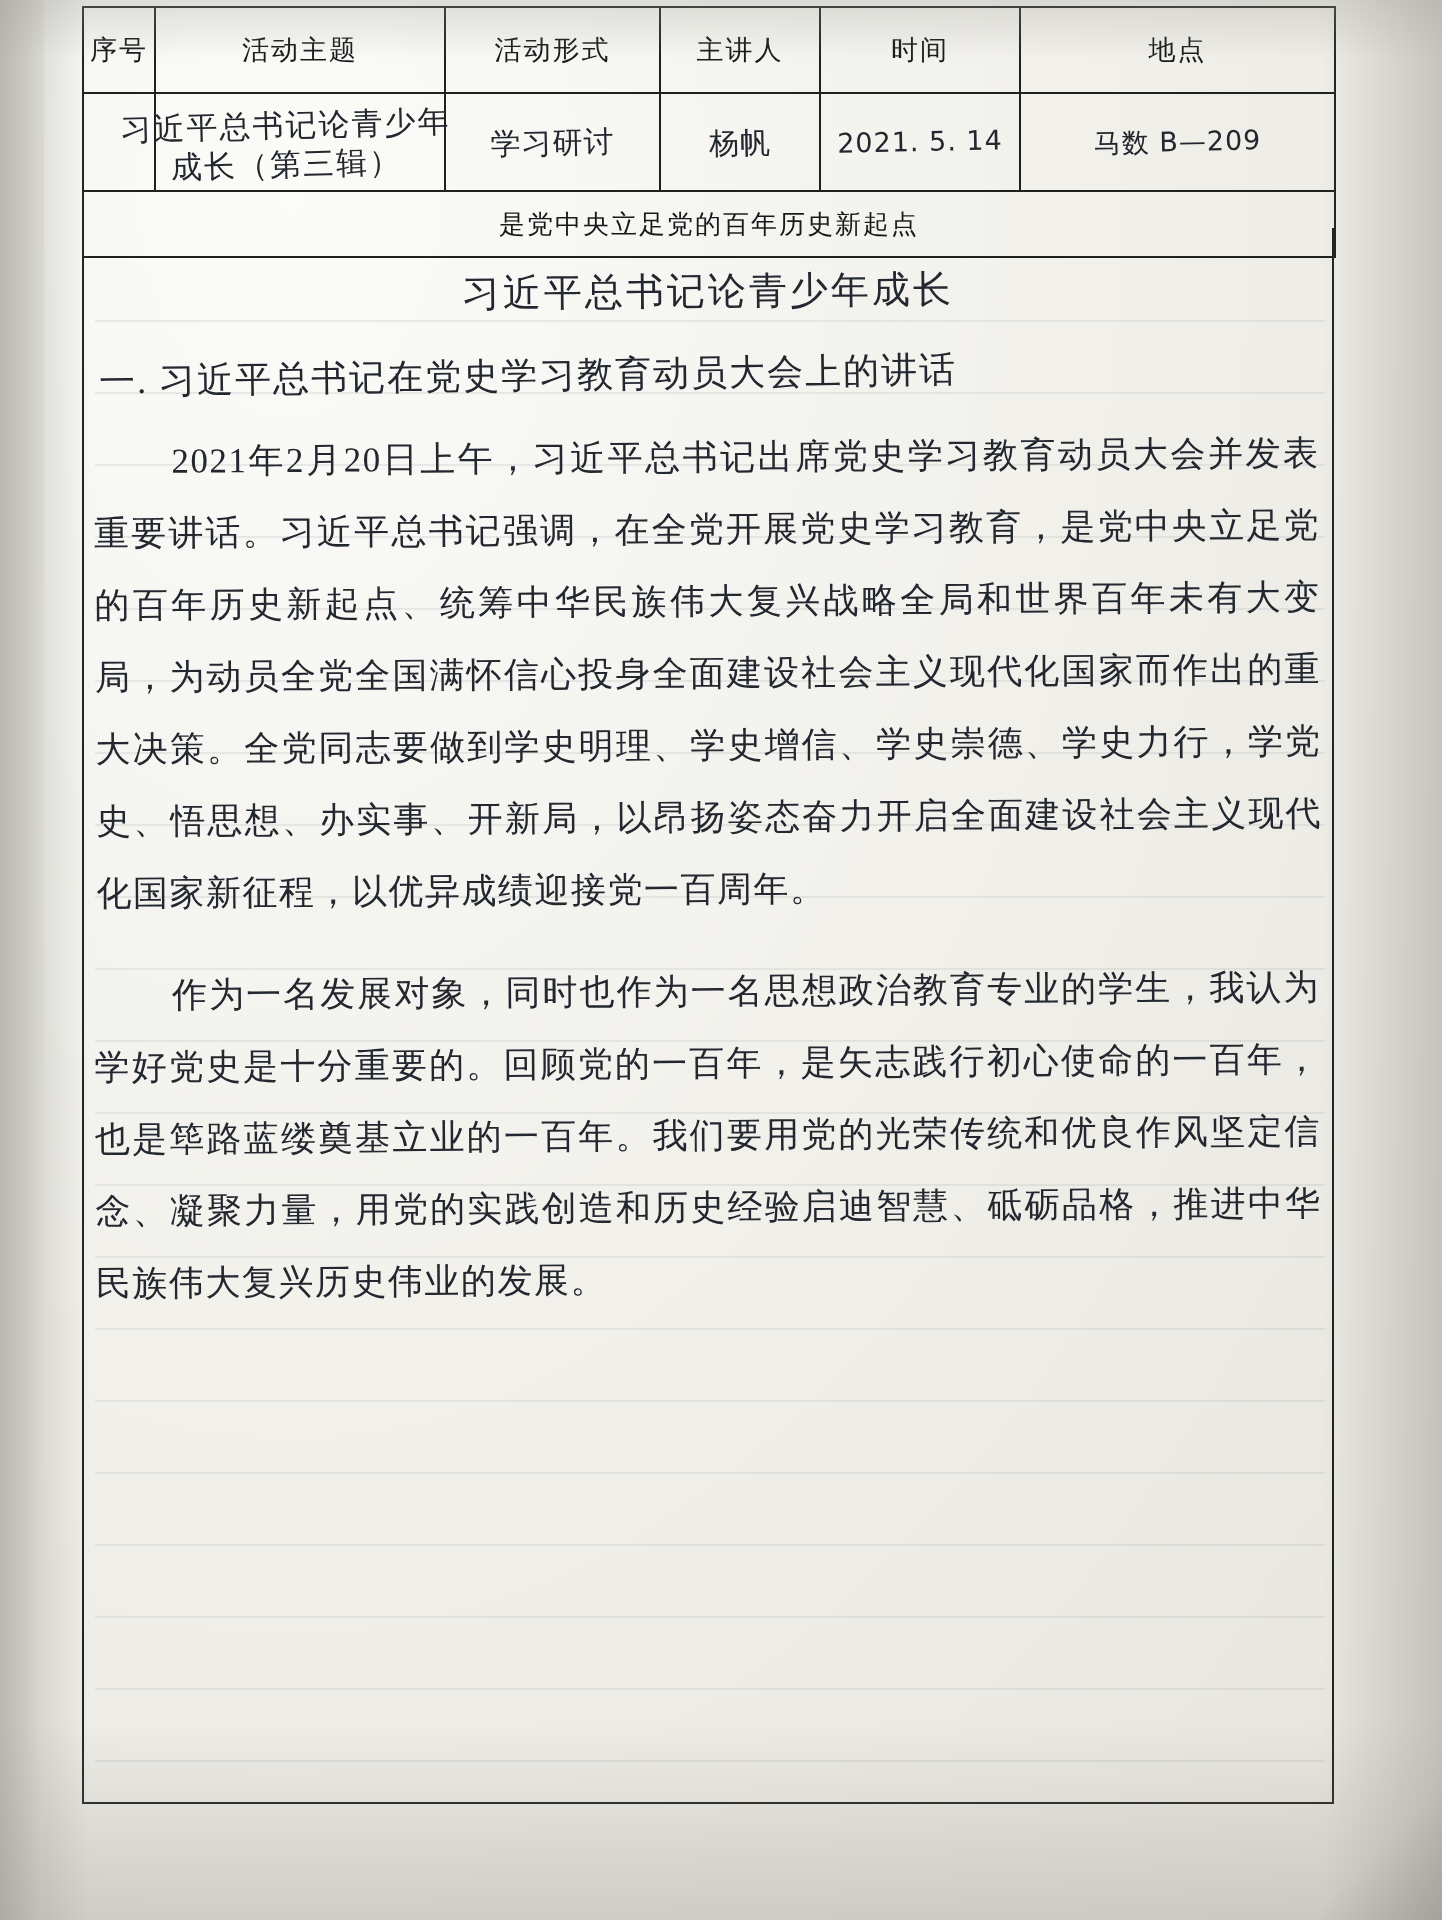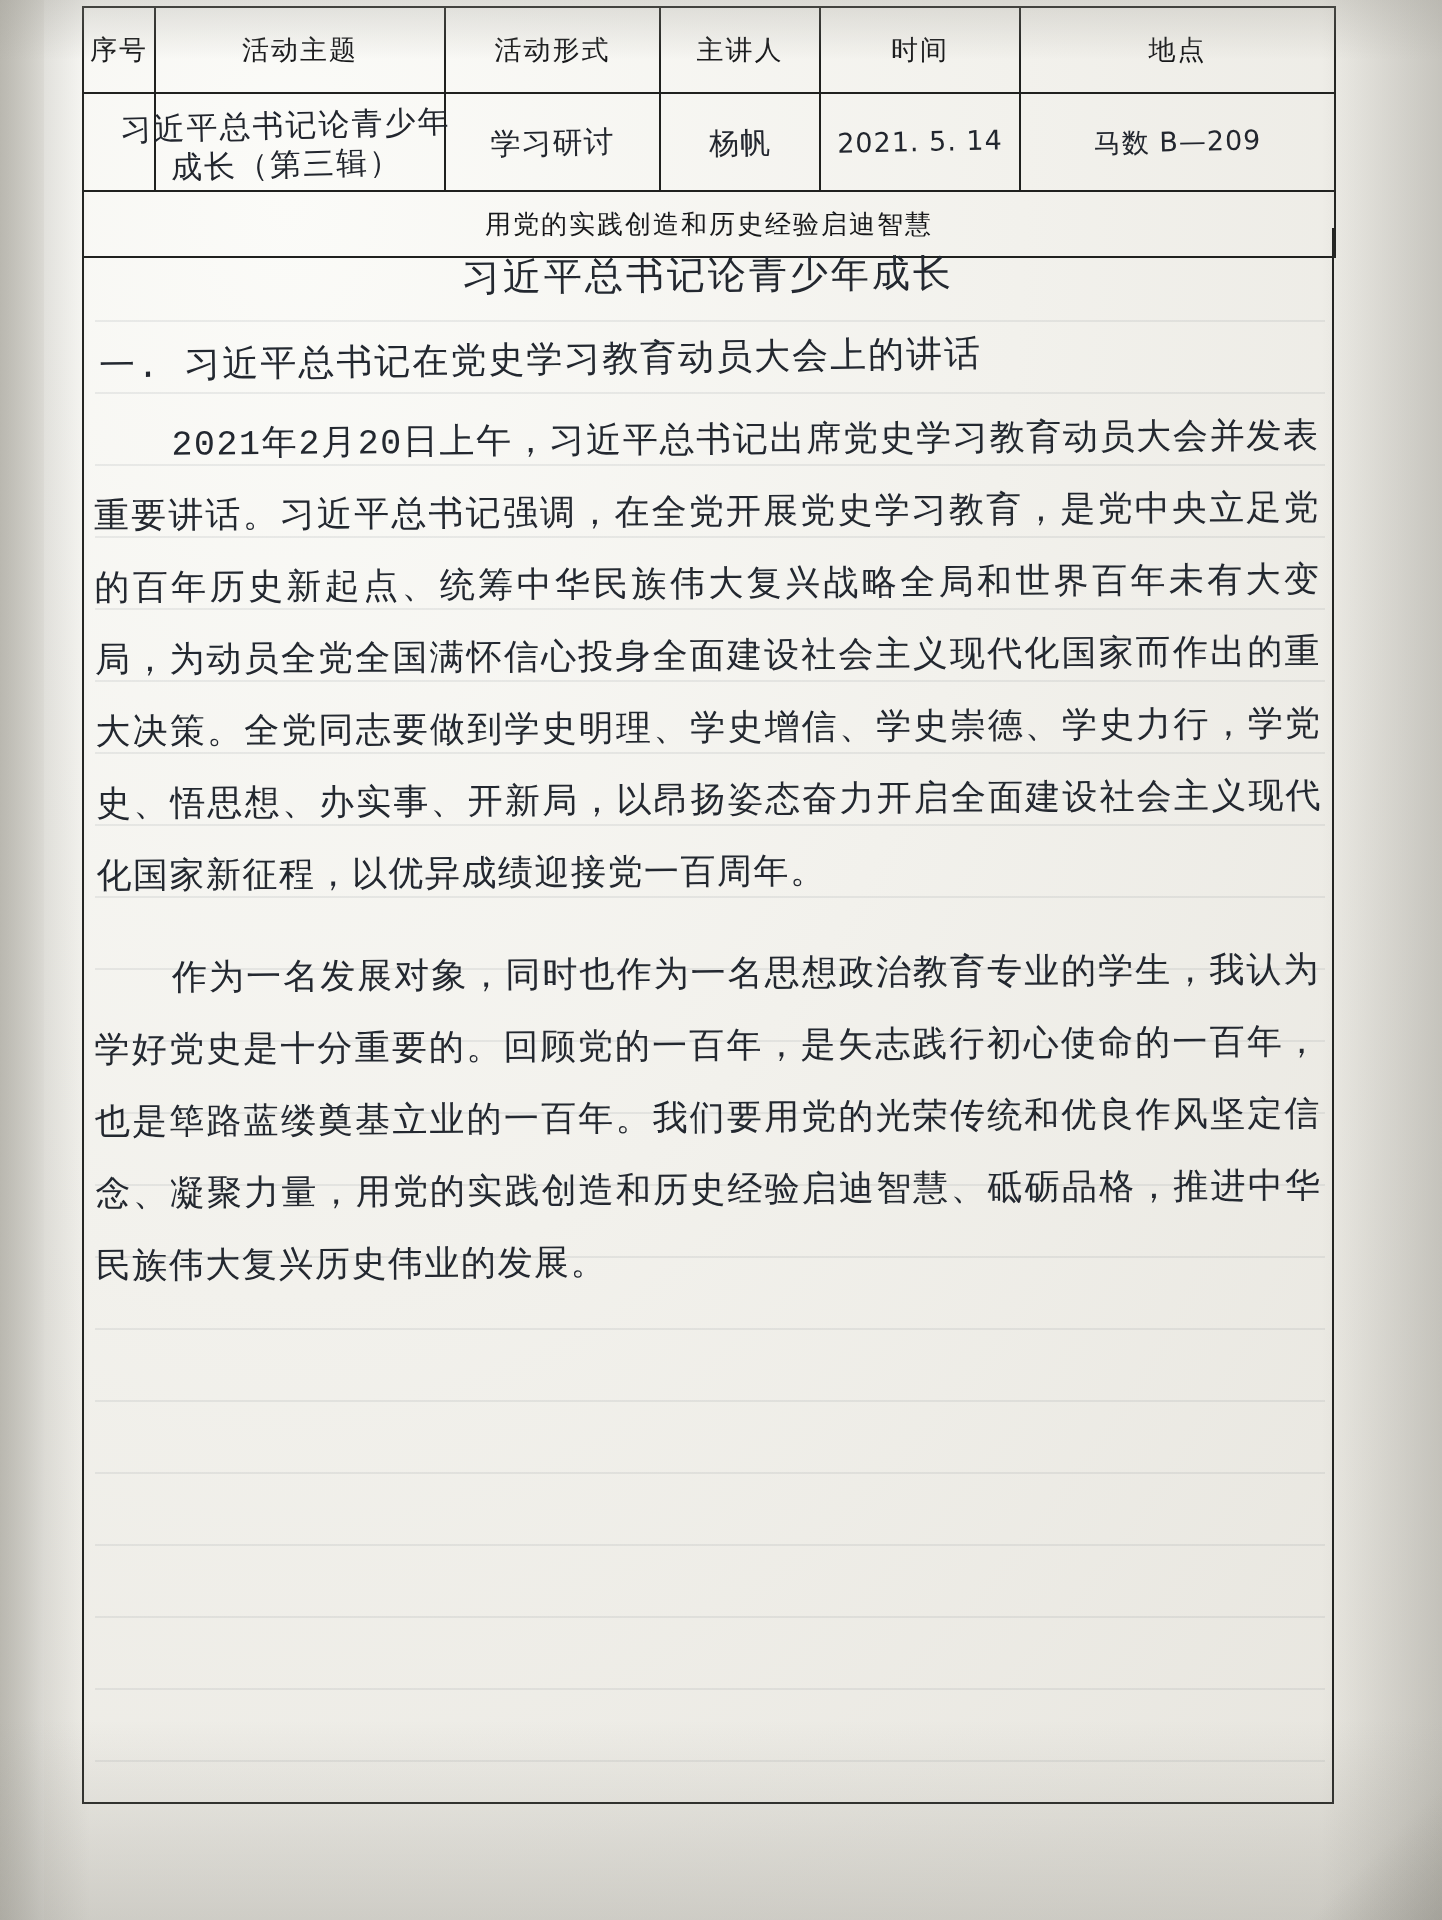--- a/index.html
+++ b/index.html
@@ -125,26 +125,26 @@
     width: 1252px;
     height: 1576px;
     border: 2px solid #20211f;
     border-top: none;
     box-sizing: border-box;
   }
 
   .hand-body {
     position: absolute;
     left: 95px;
-    top: 236px;
+    top: 252px;
     width: 1226px;
     height: 1560px;
     padding: 0;
     box-sizing: border-box;
-    font-family: Liberation Mono, monospace;
+    font-family: Liberation Serif, serif;
     color: #232830;
   }
 
   .hb-title {
     text-align: center;
     font-size: 38px;
     letter-spacing: 3px;
     margin-top: 14px;
     transform: rotate(-0.5deg);
   }
@@ -220,21 +220,21 @@
         <span class="hand-cell">杨帆</span>
       </td>
       <td>
         <span class="hand-cell small">2021. 5. 14</span>
       </td>
       <td>
         <span class="hand-cell small">马数 B—209</span>
       </td>
     </tr>
     <tr class="row-section">
-      <td colspan="6">用党的实践创造和历史经验启迪智慧</td>
+      <td colspan="6">是党中央立足党的百年历史新起点</td>
     </tr>
   </tbody>
     </table>
 
   <div class="body-box"></div>
 
   <div class="hand-body">
     <div class="hb-title">习近平总书记论青少年成长</div>
     <div class="hb-heading">一. 习近平总书记在党史学习教育动员大会上的讲话</div>
     <div class="hb-para p1">2021年2月20日上午，习近平总书记出席党史学习教育动员大会并发表重要讲话。习近平总书记强调，在全党开展党史学习教育，是党中央立足党的百年历史新起点、统筹中华民族伟大复兴战略全局和世界百年未有大变局，为动员全党全国满怀信心投身全面建设社会主义现代化国家而作出的重大决策。全党同志要做到学史明理、学史增信、学史崇德、学史力行，学党史、悟思想、办实事、开新局，以昂扬姿态奋力开启全面建设社会主义现代化国家新征程，以优异成绩迎接党一百周年。</div>

